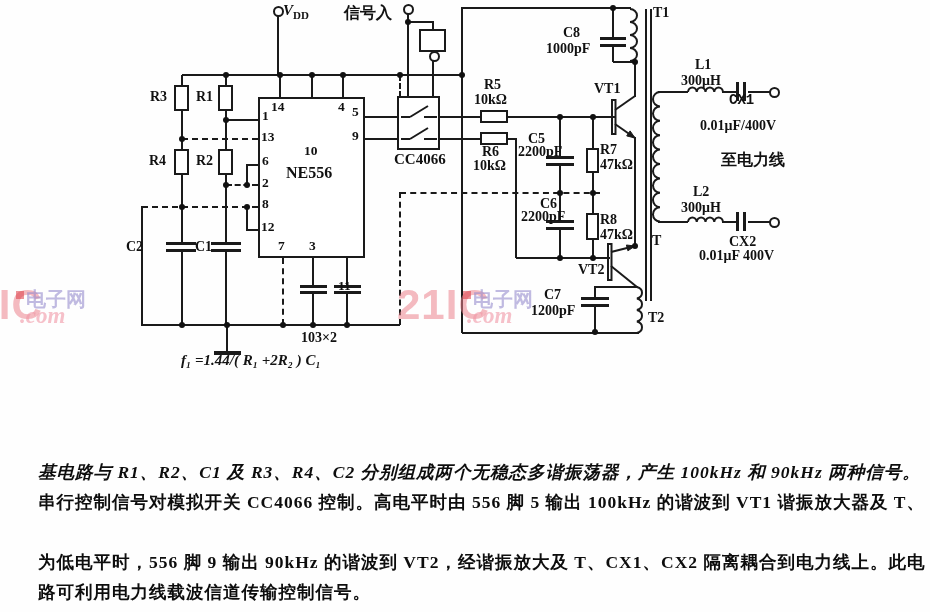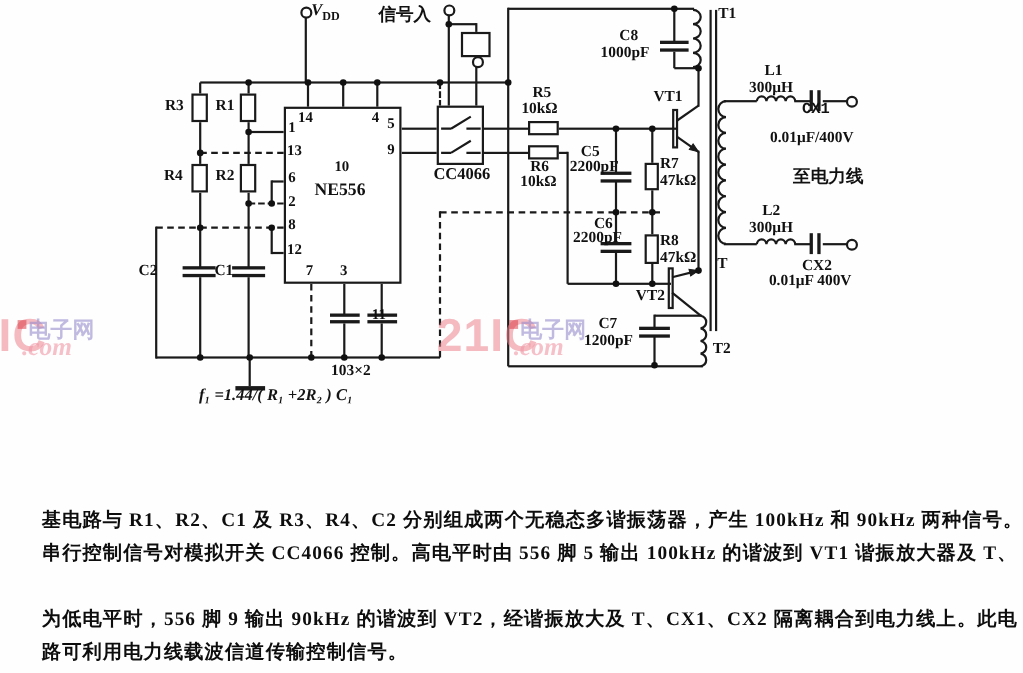--- a/index.html
+++ b/index.html
@@ -278,18 +278,18 @@
     <span class="dzw">电子网</span>
     <span class="com">.com</span>
   </div>
   <div class="wm" style="left:-50px;top:281px;width:140px;height:54px;">
     <span class="b21">21IC</span>
     <span class="rsq"></span>
     <span class="dzw">电子网</span>
     <span class="com">.com</span>
   </div>
 
-  <div class="cap" style="top:460px;">基电路与 R1、R2、C1 及 R3、R4、C2 分别组成两个无稳态多谐振荡器，产生 100kHz 和 90kHz 两种信号。</div>
+  <div class="cap" style="top:460px;font-style:italic;">基电路与 R1、R2、C1 及 R3、R4、C2 分别组成两个无稳态多谐振荡器，产生 100kHz 和 90kHz 两种信号。</div>
   <div class="cap" style="top:490px;">串行控制信号对模拟开关 CC4066 控制。高电平时由 556 脚 5 输出 100kHz 的谐波到 VT1 谐振放大器及 T、</div>
   <div class="cap" style="top:550px;">为低电平时，556 脚 9 输出 90kHz 的谐波到 VT2，经谐振放大及 T、CX1、CX2 隔离耦合到电力线上。此电</div>
   <div class="cap" style="top:580px;">路可利用电力线载波信道传输控制信号。</div>
 
 </div>
 
 </body></html>

